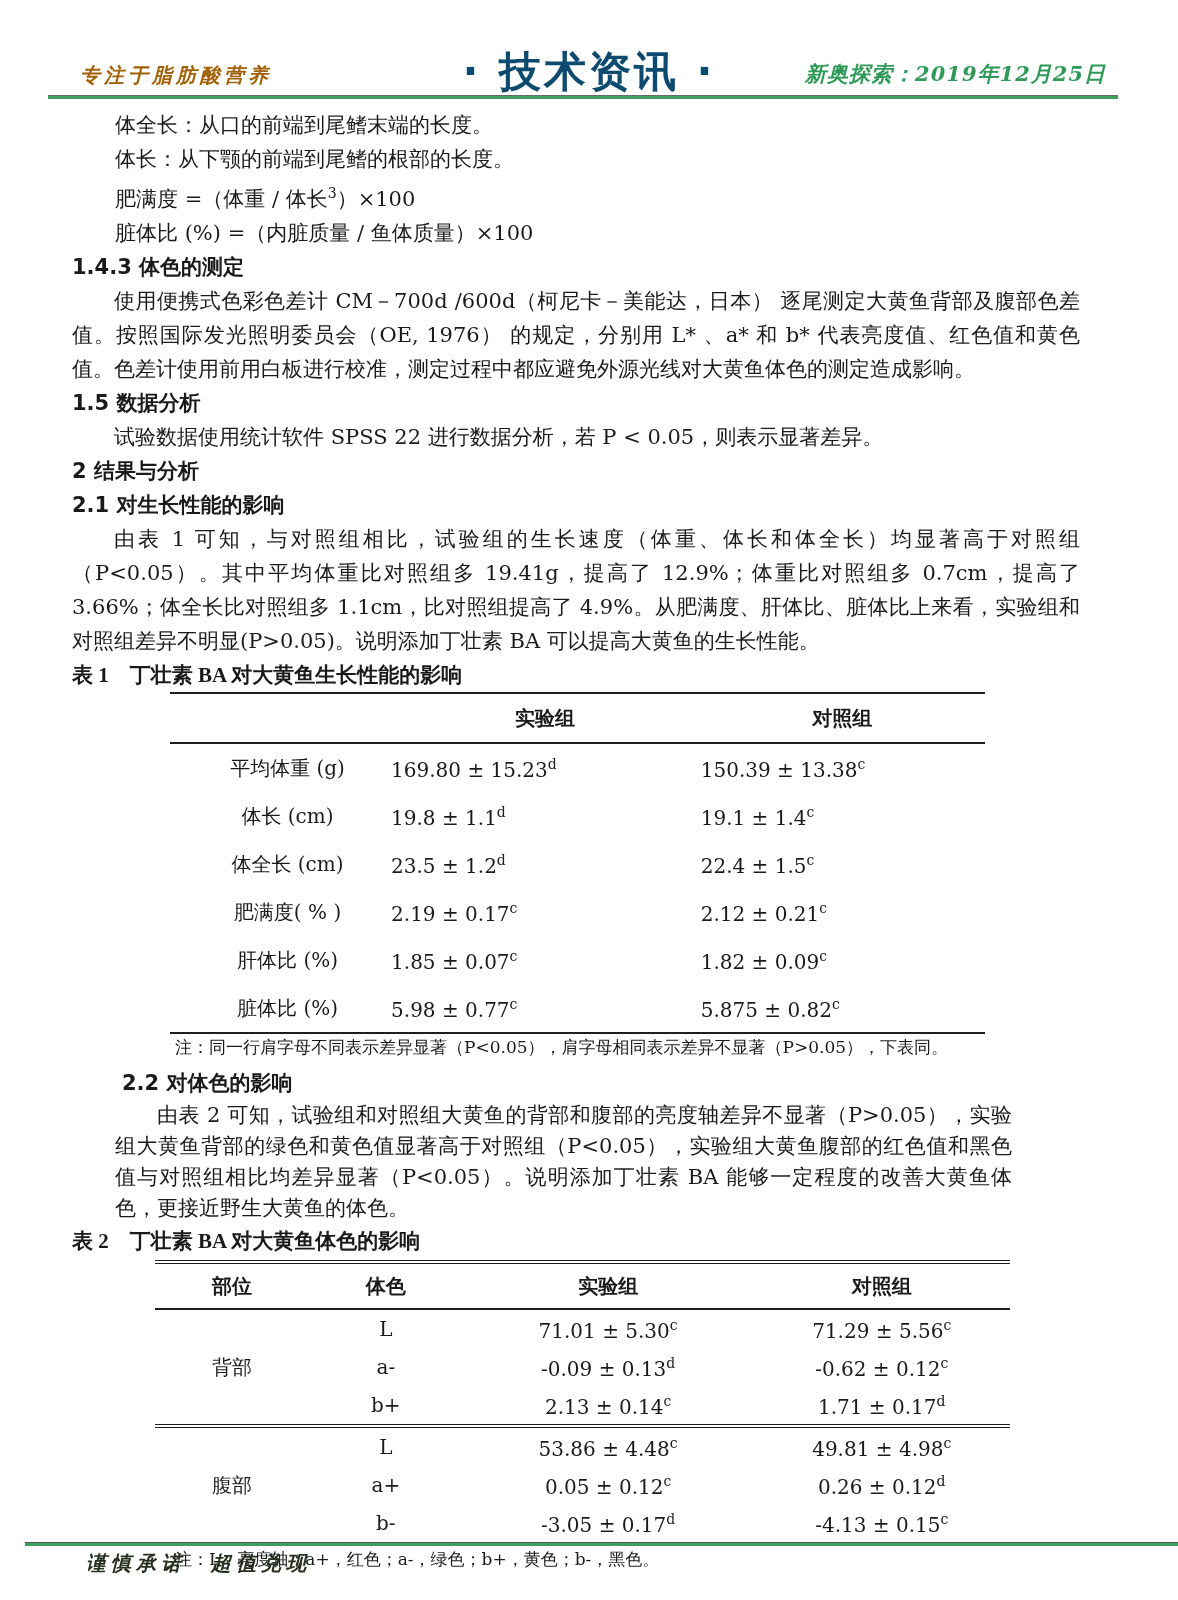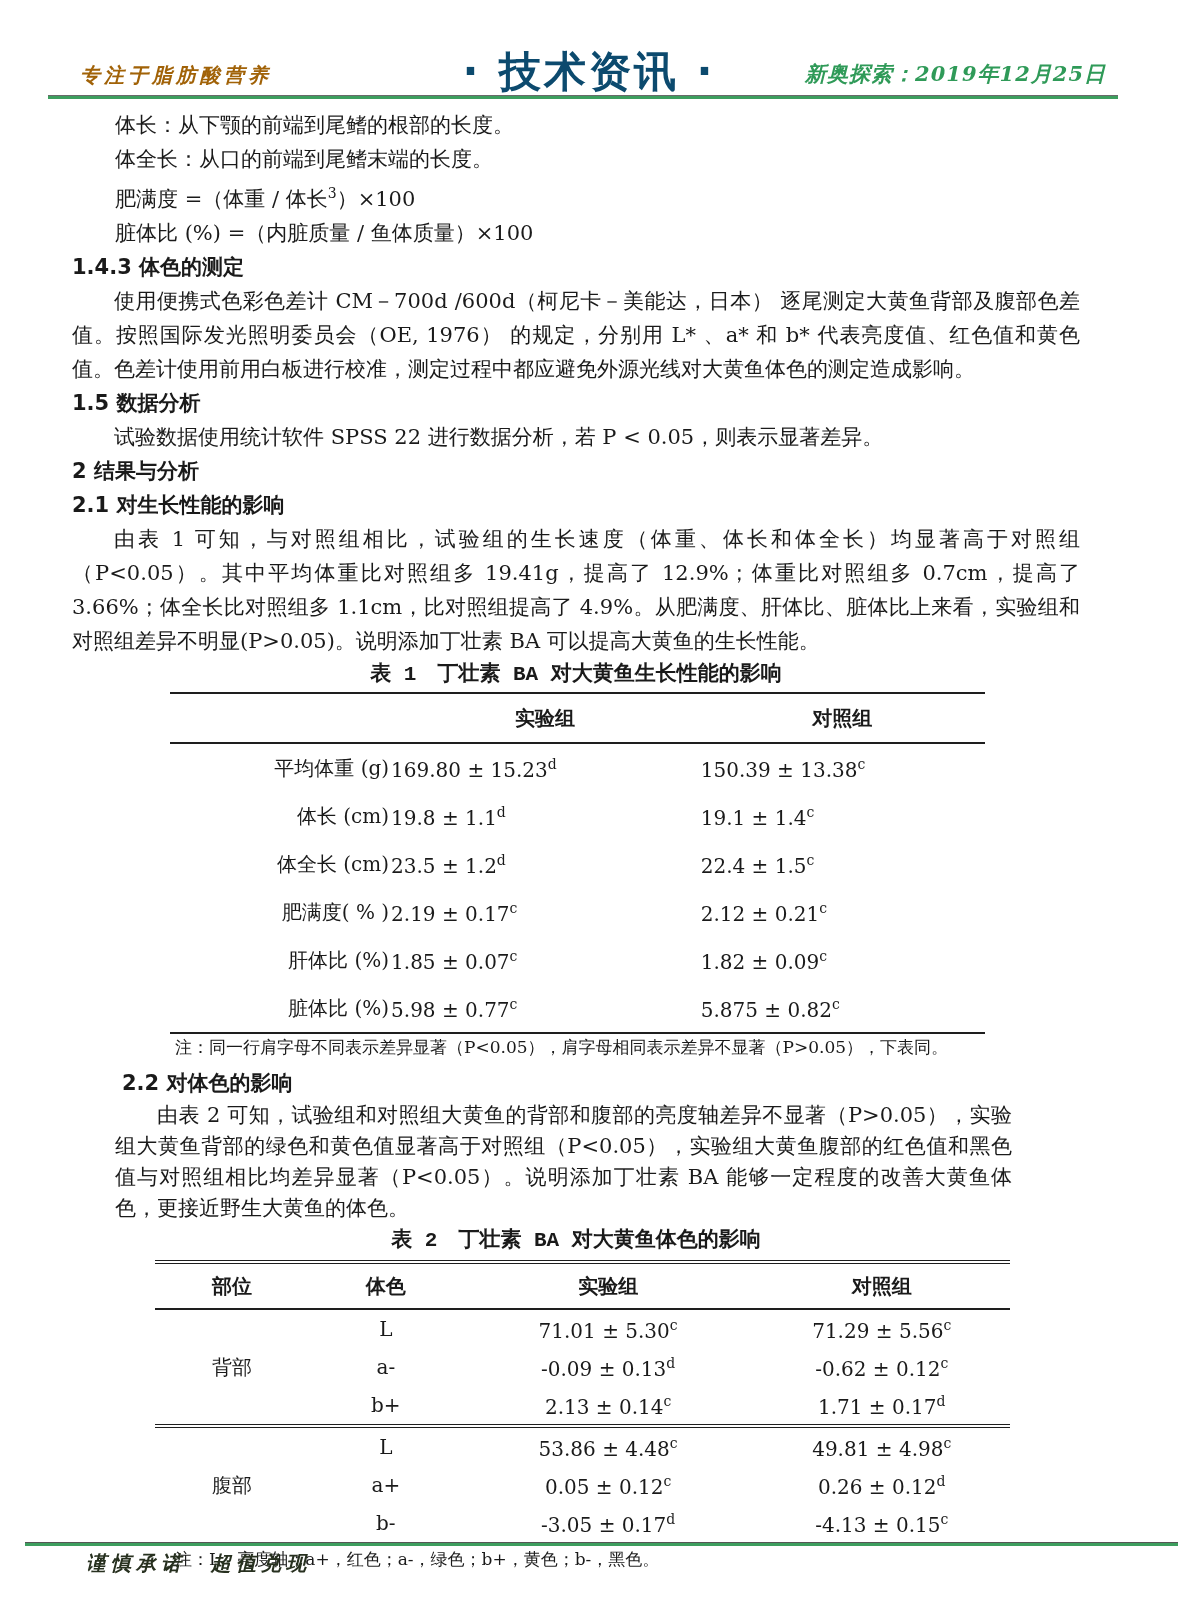--- a/index.html
+++ b/index.html
@@ -36,29 +36,29 @@
   .main{
     position:absolute;left:72px;top:108px;width:1008px;
     font-size:21px;line-height:34px;text-align:justify;
   }
   .def-line{margin-left:43px;}
   .def-line sup{font-size:14px;}
   .sec-h{font-weight:bold;font-family:"DejaVu Sans","Liberation Sans",sans-serif;font-size:21px;}
   .para{text-indent:2em;}
   
   .tbl-caption{
-    text-align:center;font-weight:bold;font-size:21px;
-    font-family:Liberation Mono, monospace;
+    text-align:left;font-weight:bold;font-size:21px;
+    font-family:Liberation Serif, serif;
   }
   table{border-collapse:collapse;table-layout:fixed;font-size:20px;line-height:1;}
   sup{font-size:14px;}
   .t1{margin-left:98px;width:815px;border-top:2.5px solid #1e1e1e;border-bottom:2.5px solid #1e1e1e;}
   .t1 th{font-weight:bold;height:46px;text-align:center;border-bottom:2.5px solid #1e1e1e;}
   .t1 td{height:46px;text-align:left;}
-  .t1 td.rowlabel{text-align:right;padding-left:16px;}
+  .t1 td.rowlabel{text-align:center;padding-left:16px;}
   .t2{margin-left:83px;margin-top:2px;width:855px;border-top:4px double #1e1e1e;border-bottom:4px double #1e1e1e;}
   .t2 th{font-weight:bold;height:42px;text-align:center;border-bottom:2.5px solid #1e1e1e;}
   .t2 td{height:36px;text-align:center;}
   .t2 tr.group-sep td{border-top:4px double #1e1e1e;}
   .tbl-note{
     margin-left:103px;margin-bottom:6px;
     font-size:17px;line-height:26px;text-indent:0;
   }
   .s22{margin-left:43px;width:897px;line-height:31px;}
   .s22h{margin-left:50px;}
@@ -78,22 +78,22 @@
 
 <div class="page">
 
   <div class="brand">专注于脂肪酸营养</div>
   <div class="masthead">· 技术资讯 ·</div>
   <div class="issue-date">新奥探索：2019年12月25日</div>
   <div class="header-rule"></div>
 
   <div class="main">
 
+    <div class="def-line">体全长：从口的前端到尾鳍末端的长度。</div>
     <div class="def-line">体长：从下颚的前端到尾鳍的根部的长度。</div>
-    <div class="def-line">体全长：从口的前端到尾鳍末端的长度。</div>
     <div class="def-line"><span>肥满度 =（体重 / 体长</span><sup>3</sup><span>）×100</span></div>
     <div class="def-line">脏体比 (%) =（内脏质量 / 鱼体质量）×100</div>
 
     <div class="sec-h">1.4.3 体色的测定</div>
     <div class="para">使用便携式色彩色差计 CM－700d /600d（柯尼卡－美能达，日本） 逐尾测定大黄鱼背部及腹部色差值。按照国际发光照明委员会（OE, 1976） 的规定，分别用 L* 、a* 和 b* 代表亮度值、红色值和黄色值。色差计使用前用白板进行校准，测定过程中都应避免外源光线对大黄鱼体色的测定造成影响。</div>
 
     <div class="sec-h">1.5 数据分析</div>
     <div class="para">试验数据使用统计软件 SPSS 22 进行数据分析，若 P &lt; 0.05，则表示显著差异。</div>
 
     <div class="sec-h">2 结果与分析</div>

